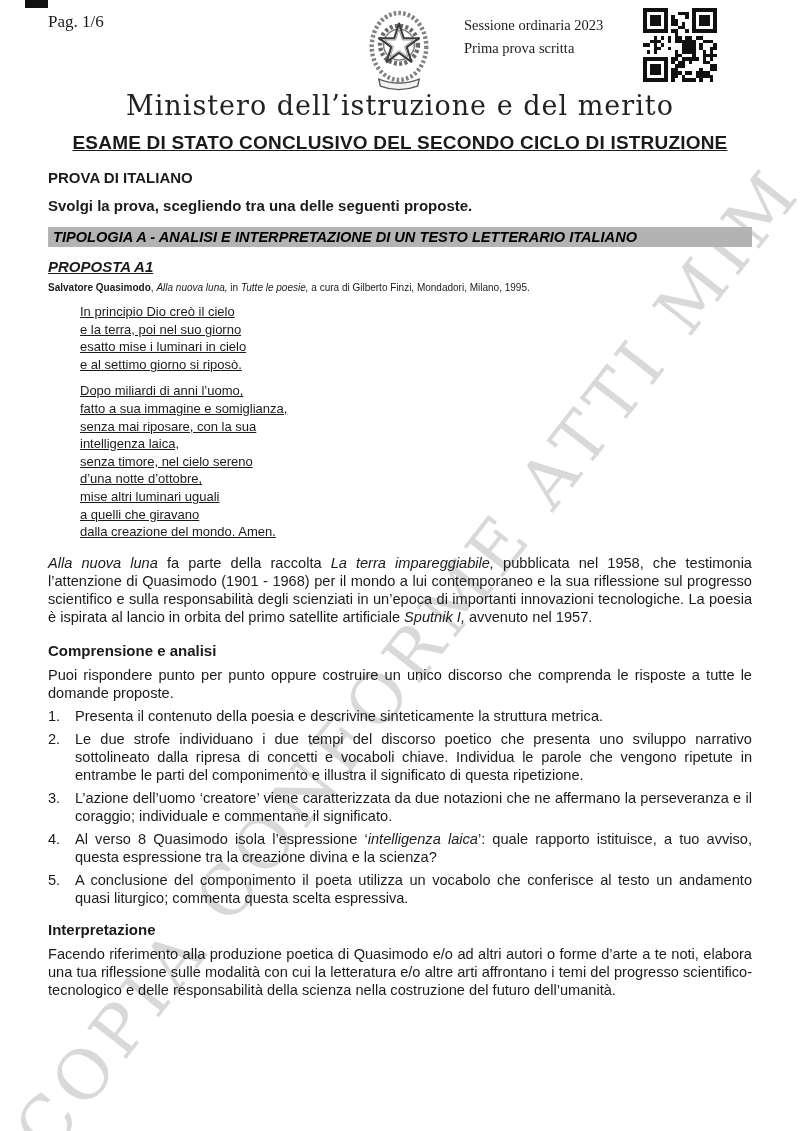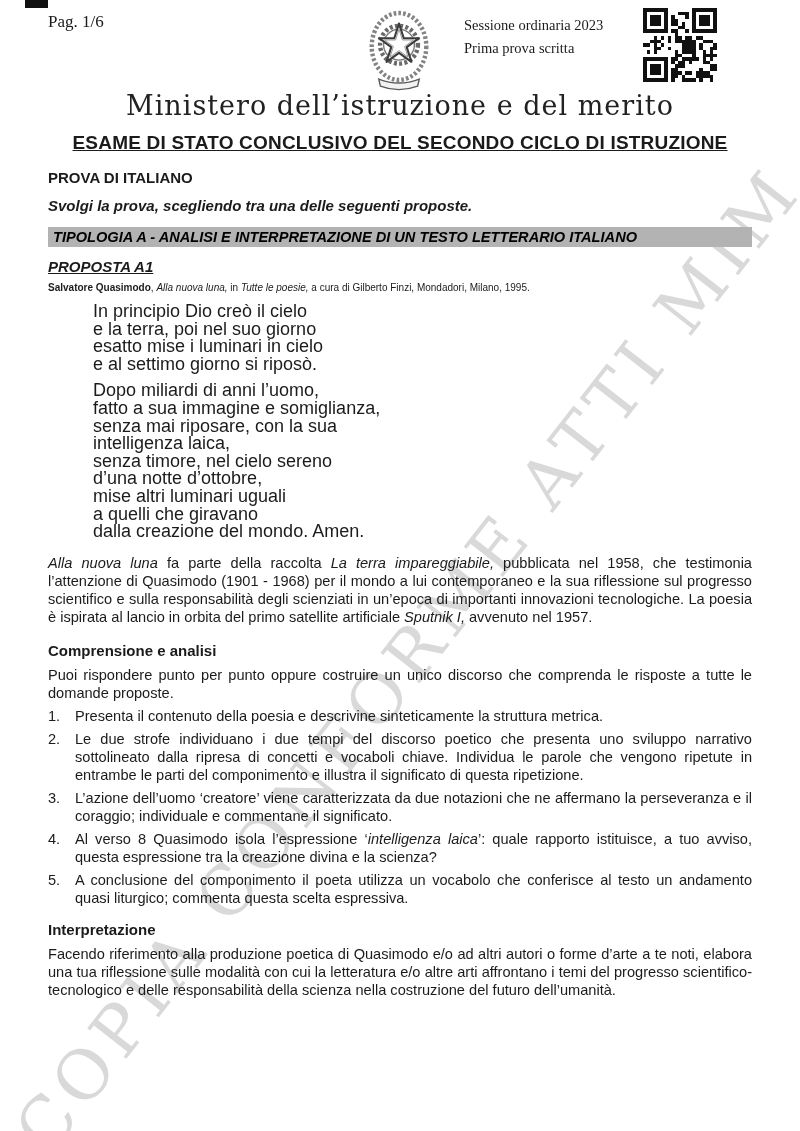--- a/index.html
+++ b/index.html
@@ -27,31 +27,31 @@
   .ministry{
     margin-top:90px; text-align:center;
     font-family:"DejaVu Serif", serif; 
     font-size:27px; letter-spacing:1px; color:#222;
   }
   .main-title{
     margin-top:11px; text-align:center; font-weight:bold; font-size:19px;
     text-decoration:underline; letter-spacing:0.2px;
   }
   .subtitle{margin-top:15px; text-align:left; font-weight:bold; font-size:15px;}
-  .instruction{margin-top:11px; font-weight:bold; font-style:italic; font-size:15px;}
+  .instruction{margin-top:11px; font-weight:bold; font-size:15px;}
   .banner{
     margin-top:13px; background:#b3b3b3; padding:2px 5px;
     font-weight:bold; font-style:italic; font-size:14.6px; color:#000000;
   }
   .proposta-title{
     margin-top:11px; font-weight:bold; font-style:italic; font-size:15px;
     text-decoration:underline; display:inline-block;
   }
   .source-line{margin-top:6px; font-size:10px;}
-  .stanza{margin-left:45px; font-size:18px; line-height:17.6px;}
+  .stanza{margin-left:32px; font-size:13px; line-height:17.6px;text-decoration:underline;}
   .stanza1{margin-top:10px;}
   .stanza2{margin-top:9px;}
   .para{font-size:14.6px; line-height:18px; text-align:justify;}
   .intro-para{margin-top:13px;}
   .section-heading{margin-top:16px; font-weight:bold; font-size:15px;}
   .section-intro{margin-top:7px;}
   .q-item{display:flex; margin-top:6px;}
   .q-num{flex:0 0 27px; font-size:14.6px; line-height:17.6px;}
   .q-text{flex:1; font-size:14.6px; line-height:17.6px; text-align:justify;}
   .interp-heading{margin-top:13px;}

